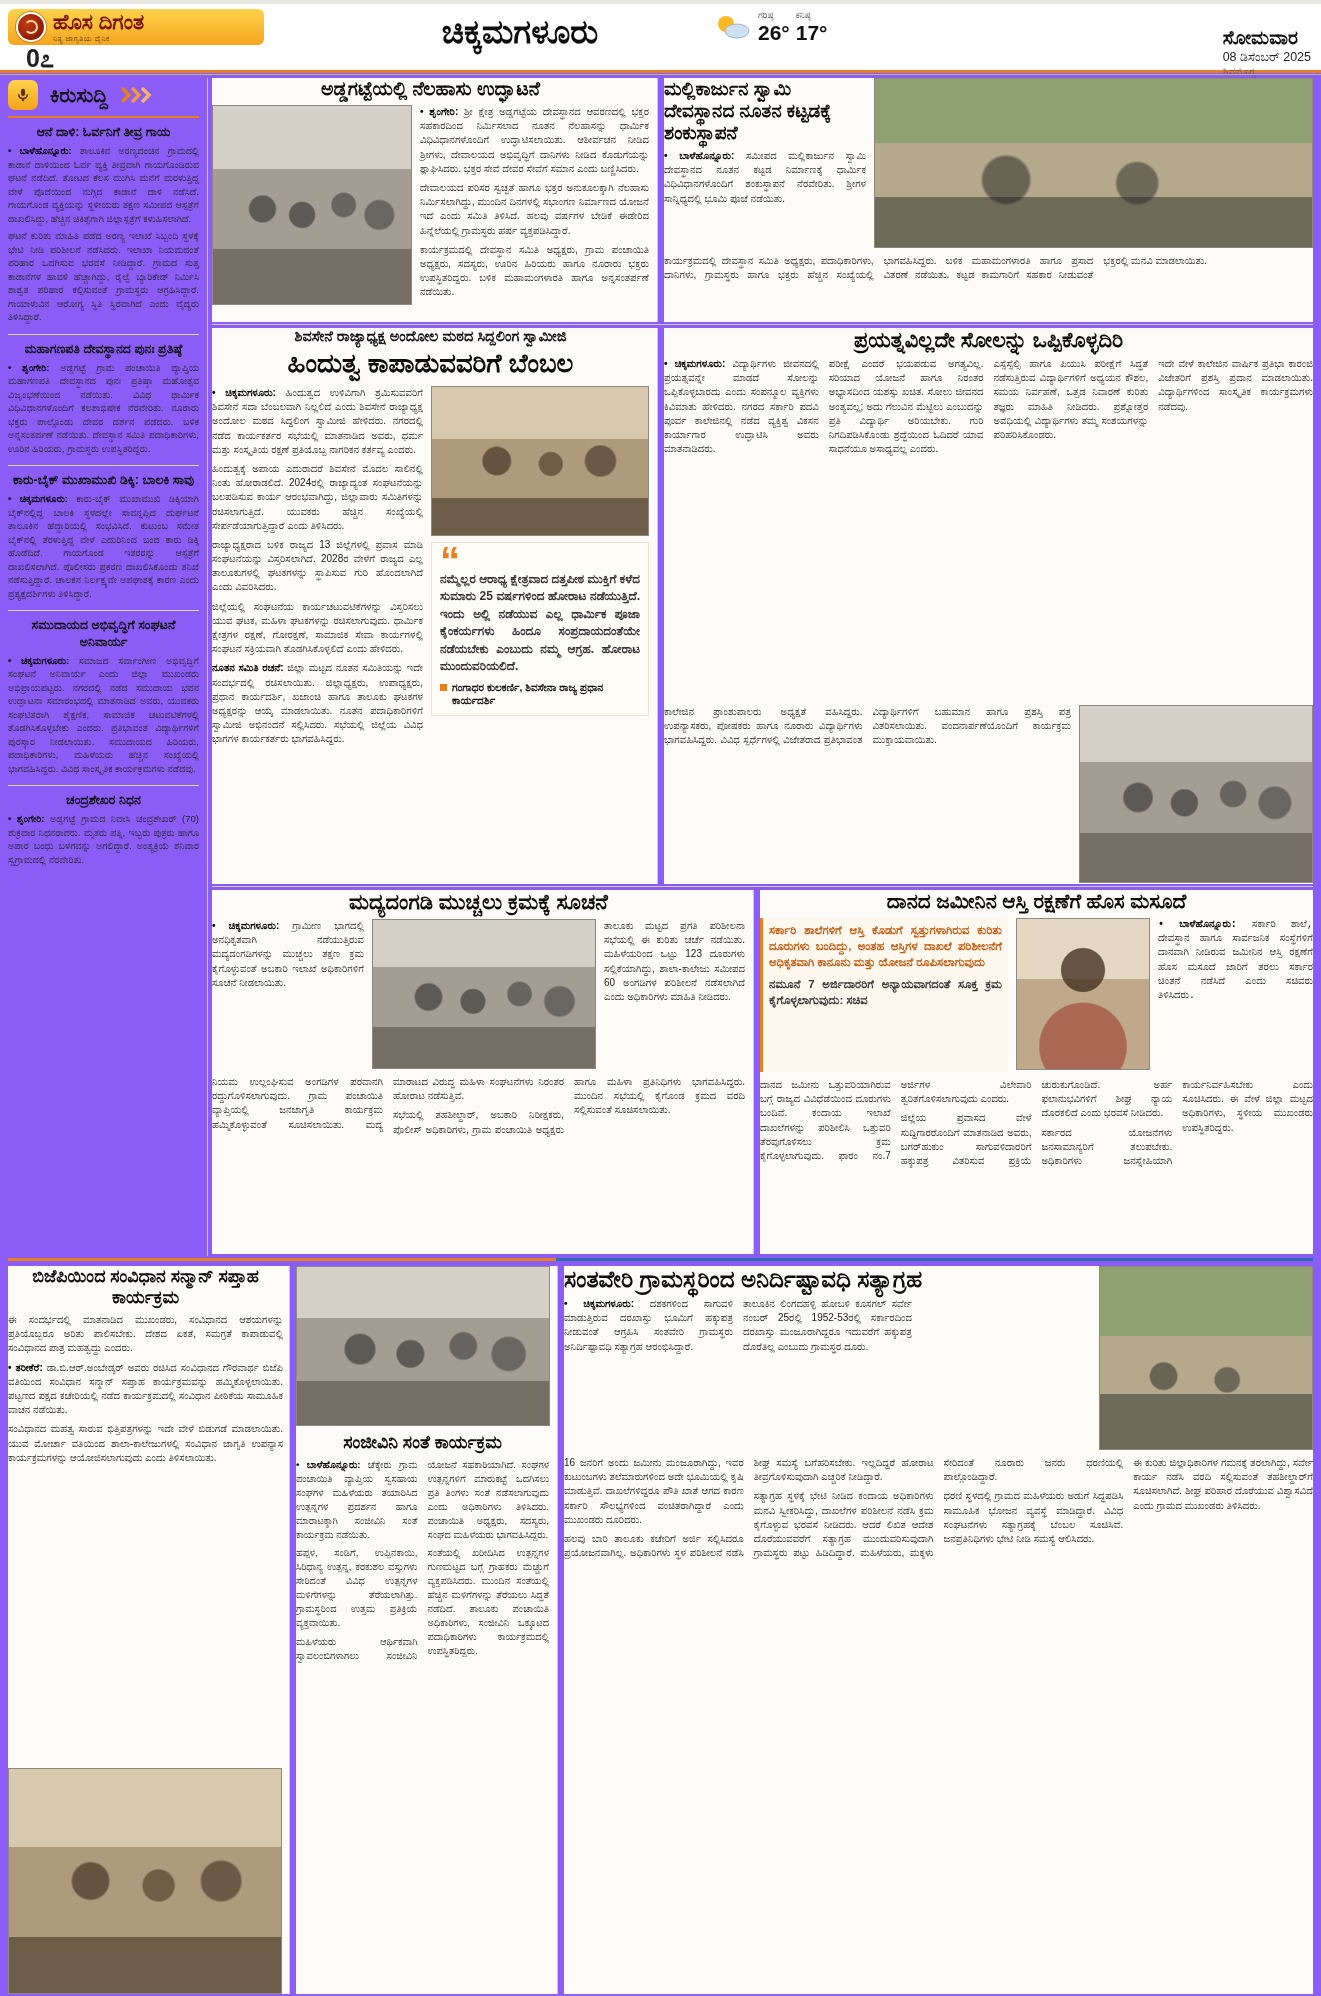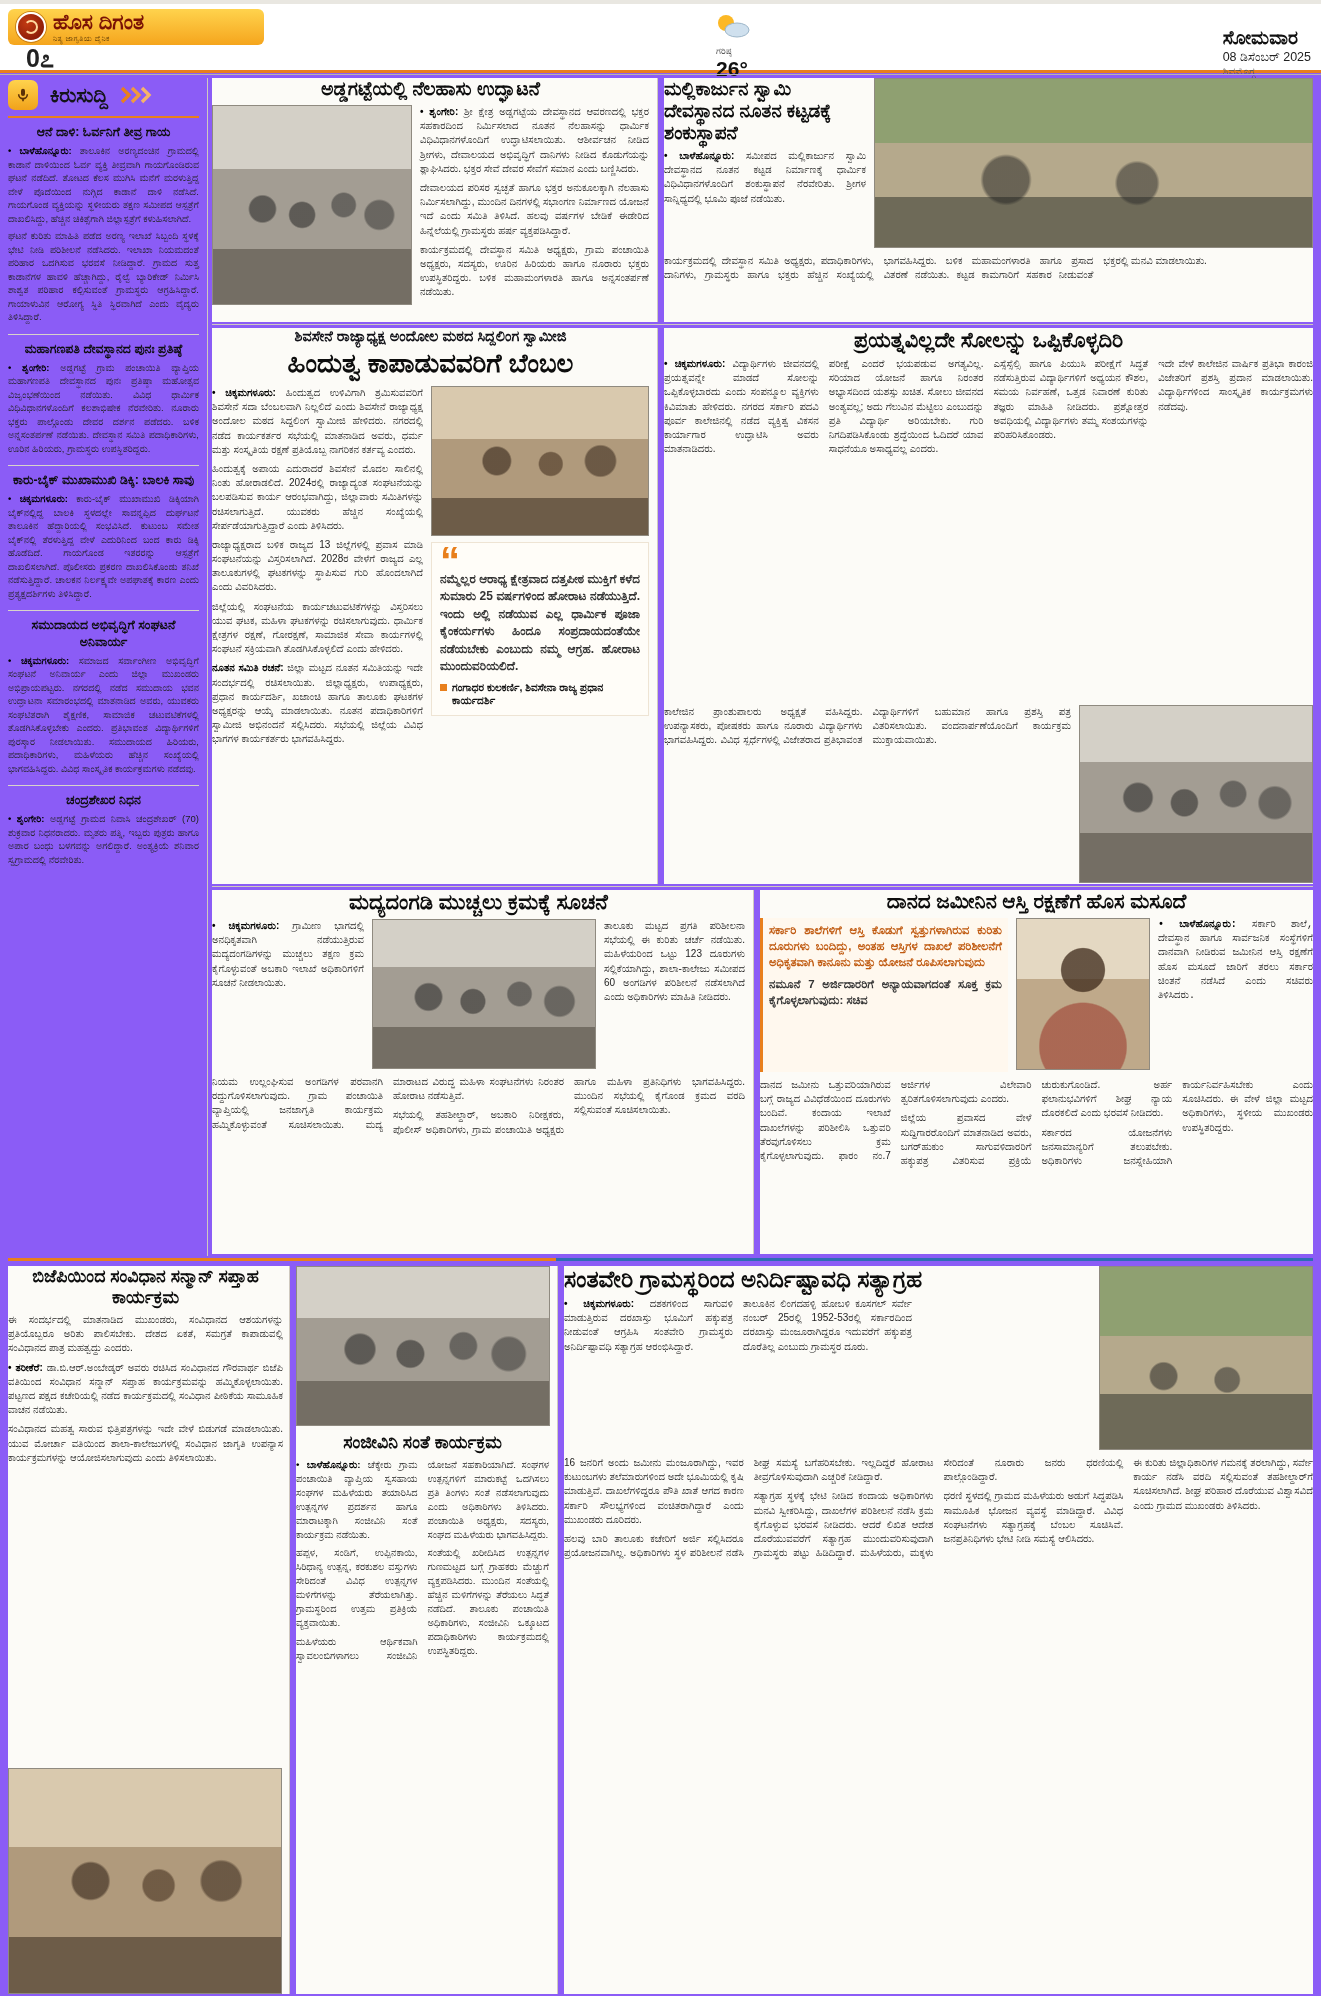--- a/index.html
+++ b/index.html
@@ -10,21 +10,21 @@
   #masthead:after{content:"";position:absolute;left:0;bottom:-5px;width:100%;height:1px;background:#b9b4aa;}
   .logo-box{position:absolute;left:8px;top:5px;width:256px;height:36px;border-radius:6px;
             background:linear-gradient(180deg,#ffd34d,#f5a51d);display:flex;align-items:center;gap:7px;padding:0 8px;box-sizing:border-box;}
   .emblem{width:26px;height:26px;border-radius:50%;background:radial-gradient(circle at 35% 35%,#c23a12,#7a1205);
           border:2px solid #fff;box-shadow:0 0 0 1px #c87f16;flex:none;position:relative;}
   .emblem:after{content:"";position:absolute;left:6px;top:6px;width:10px;height:10px;border-radius:50%;border:2px solid #ffd9a0;border-left-color:transparent;}
   .logo-text .brand{font-size:21px;font-weight:bold;color:#7a1205;line-height:1;}
   .logo-text .tagline{font-size:7.5px;color:#5b3a06;margin-top:2px;letter-spacing:.4px;}
   .page-num{position:absolute;left:26px;top:40px;font-size:25px;font-weight:bold;color:#222;}
   .city{position:absolute;left:330px;top:9px;width:380px;margin:0;text-align:center;font-size:33px;font-weight:bold;color:#0e0e0e;}
-  .weather{position:absolute;left:712px;top:7px;display:flex;align-items:center;gap:6px;flex-direction:column;}
+  .weather{position:absolute;left:712px;top:7px;display:flex;align-items:center;gap:6px;}
   .temp-block{display:flex;flex-direction:column;align-items:flex-start;line-height:1;}
   .temp-block .lbl{font-size:9px;color:#444;margin-bottom:2px;}
   .temp-block .val{font-size:21px;font-weight:bold;color:#111;}
   .date-block{position:absolute;right:10px;top:22px;text-align:left;line-height:1.25;}
   .date-block .day{font-size:19px;font-weight:bold;color:#111;}
   .date-block .date{font-size:12.5px;color:#222;}
   .date-block .edition{font-size:10.5px;color:#555;}
   
   .article{position:absolute;box-sizing:border-box;overflow:hidden;background:#fcfbf7;}
   .v-rule{border-right:1px solid #cfc9bf;}
@@ -130,20 +130,21 @@
 
   <header id="masthead">
     <div class="logo-box">
       <span class="emblem"></span>
       <div class="logo-text">
         <div class="brand">ಹೊಸ ದಿಗಂತ</div>
         <div class="tagline">ನಿತ್ಯ ಜಾಗೃತಿಯ ದೈನಿಕ</div>
       </div>
     </div>
     <div class="page-num">0೭</div>
+    <h1 class="city">ಚಿಕ್ಕಮಗಳೂರು</h1>
     <div class="weather">
       <svg width="40" height="30" viewBox="0 0 40 30">
         <circle cx="14" cy="12" r="8" fill="#fcb825"></circle>
         <ellipse cx="25" cy="19" rx="12" ry="7" fill="#cfe0ee" stroke="#9db6c9" stroke-width="1"></ellipse>
       </svg>
       <div class="temp-block">
         <span class="lbl">ಗರಿಷ್ಠ</span>
         <span class="val">26°</span>
       </div>
       <div class="temp-block">

